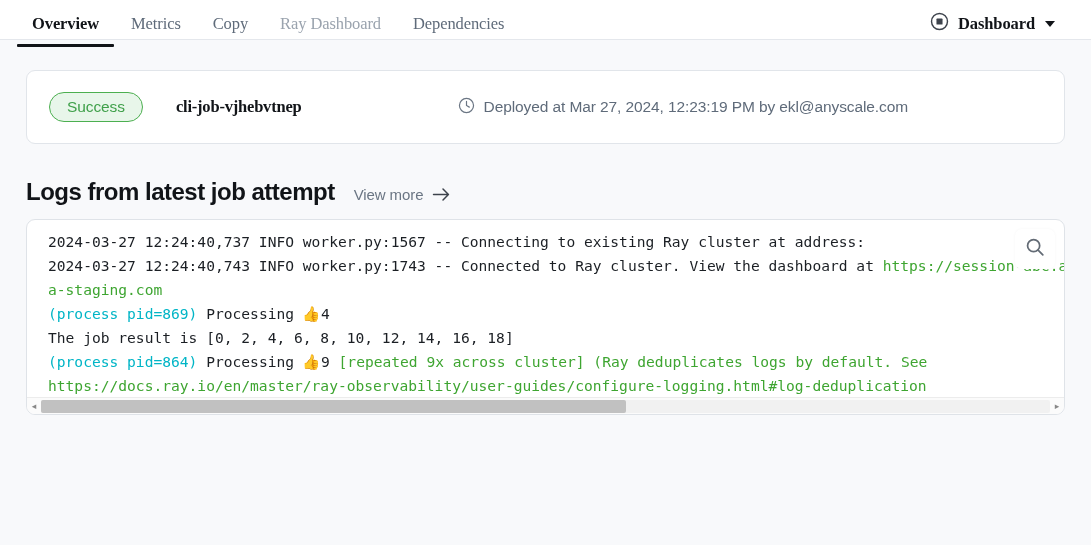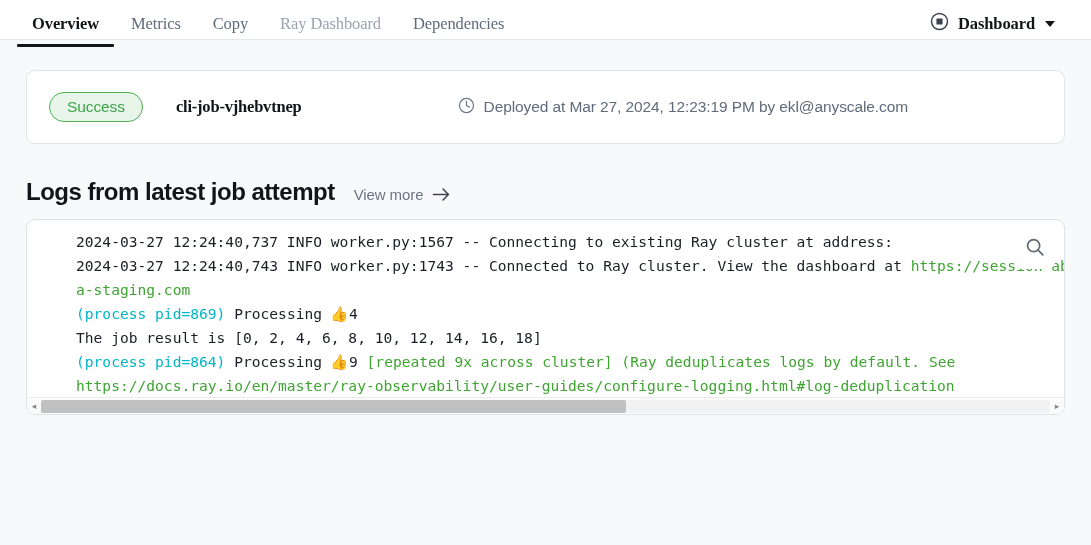--- a/index.html
+++ b/index.html
@@ -173,21 +173,20 @@
 
   
   .log-box {
     position: relative;
     margin-top: 13px;
     background: #ffffff;
     border: 1px solid #dfe3e8;
     border-radius: 9px;
     height: 196px;
     overflow: hidden;
-    padding-left: 28px;
   }
   .log-lines {
     padding: 10px 0 0 21px;
     font-family: "DejaVu Sans Mono", "Liberation Mono", monospace;
     font-size: 14.6px;
     line-height: 24px;
     white-space: pre;
     color: #1b1f24;
     letter-spacing: 0px;
   }

